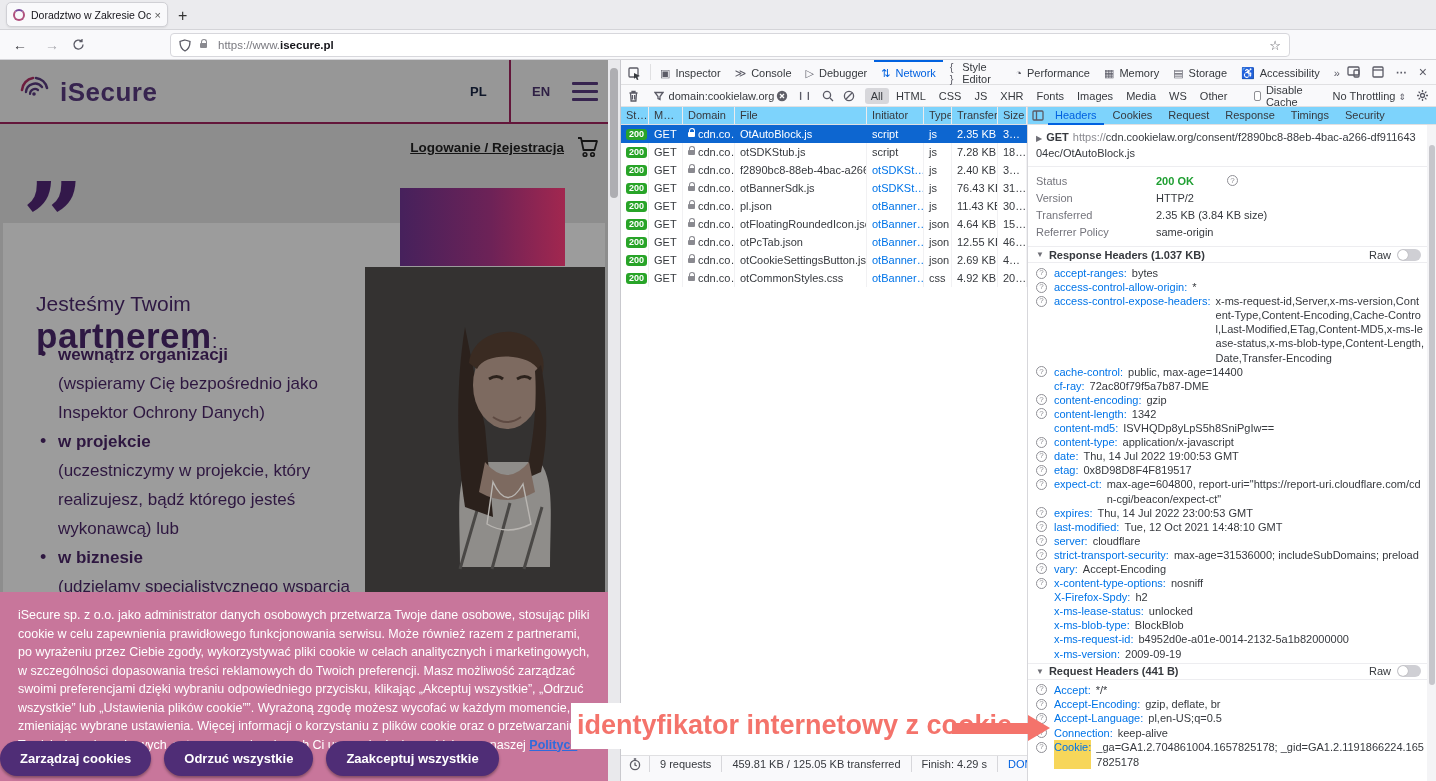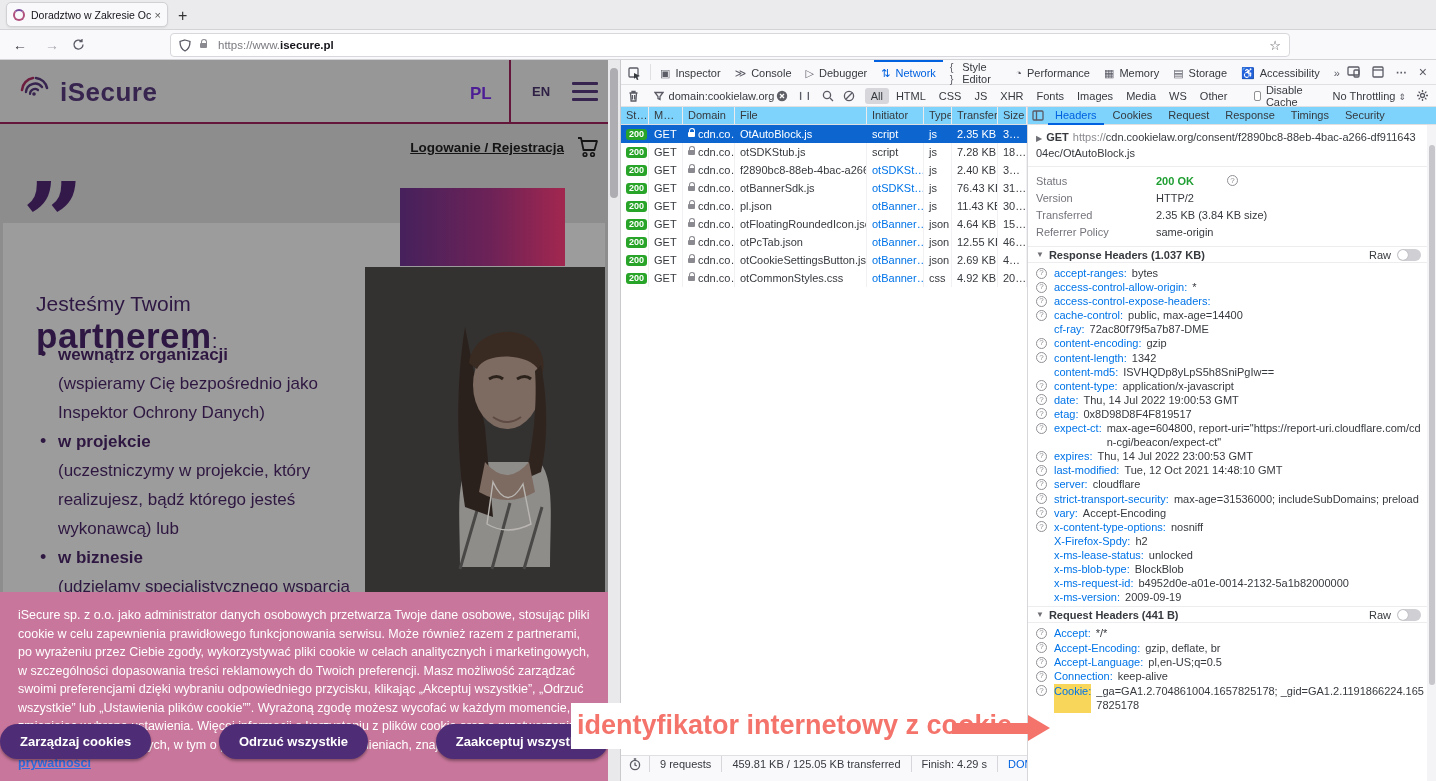--- a/index.html
+++ b/index.html
@@ -29,21 +29,21 @@
   .urltext b { color:#15141a; font-weight:bold; }
   .url-star { margin-left:auto; font-size:13px; color:#55555c; }
   .chrome-icons { position:absolute; right:8px; top:33px; display:flex; gap:16px; align-items:center; }
 
   
   .site { position:absolute; left:0; top:60px; width:608px; height:775px; background:#8d8d8d; overflow:hidden; }
   .site-header { position:absolute; left:0; top:0; width:608px; height:64px; background:#979797;
     border-bottom:2px solid #63163a; }
   .logo { position:absolute; left:16px; top:12px; display:flex; align-items:center; }
   .logo-text { font-size:26px; font-weight:bold; color:#37244f; margin-left:8px; letter-spacing:.5px; }
-  .lang-pl { position:absolute; left:470px; top:24px; font-size:17px; font-weight:bold; color:#4c1d95; }
+  .lang-pl { position:absolute; left:470px; top:24px; font-size:13px; font-weight:bold; color:#0f172a; }
   .lang-en { position:absolute; left:532px; top:24px; font-size:13px; font-weight:bold; color:#2f2045; }
   .lang-div { position:absolute; left:509px; top:0; width:2px; height:62px; background:#63163a; }
   .burger { position:absolute; left:572px; top:22px; width:26px; }
   .burger div { height:3px; background:#37244f; margin-bottom:5px; border-radius:1px; }
   .subbar { position:absolute; left:0; top:66px; width:608px; height:40px; }
   .login-link { position:absolute; right:44px; top:14px; font-size:13.5px; color:#141414;
     text-decoration:underline; font-weight:bold; }
   .cart { position:absolute; right:8px; top:10px; }
 
   .content-card { position:absolute; left:3px; top:163px; width:602px; height:369px; background:#9c9c9c; }
@@ -57,21 +57,21 @@
   .h-normal { font-size:21px; }
   .h-big { font-size:35px; font-weight:bold; letter-spacing:.5px; }
   .bullets { position:absolute; left:40px; top:280px; width:322px; list-style:none; }
   .bullets li { position:relative; padding-left:18px; font-size:17px; line-height:29px; color:#2e1740; }
   .bullets li::before { content:"•"; position:absolute; left:0; top:0; color:#2e1740; font-size:18px; }
   .bullets .bb { font-weight:bold; }
 
   .cookie-banner { position:absolute; left:0; top:532px; width:608px; height:189px; background:#c8769b; }
   .cb-text { padding:14px 18px 0 18px; font-size:12.5px; line-height:18.5px; color:#ffffff; }
   .cb-link { color:#2f6bdb; font-weight:bold; text-decoration:underline; }
-  .cb-buttons { position:absolute; left:0; top:132px; width:608px; display:flex; justify-content:space-between; gap:13px; }
+  .cb-buttons { position:absolute; left:0; top:149px; width:608px; display:flex; justify-content:flex-start; gap:13px; }
   .cb-btn { background:#4f2d76; color:#fff; font-size:13px; font-weight:bold; border:none;
     border-radius:19px; padding:10px 20px; box-shadow:0 2px 3px rgba(0,0,0,.35); white-space:nowrap; }
 
   .page-scrollbar { position:absolute; left:608px; top:60px; width:12px; height:721px; background:#e9e9ec; }
   .page-thumb { position:absolute; left:2px; top:8px; width:8px; height:130px; background:#aeaeb2; border-radius:4px; }
 
   
   .devtools { position:absolute; left:620px; top:60px; width:816px; height:721px; background:#fff;
     border-left:1px solid #c9c9ce; font-size:11px; color:#36393e; }
   .dt-toolbar { position:absolute; left:0; top:0; width:816px; height:25px; background:#f9f9fb;
@@ -638,20 +638,21 @@
           <span class="hval">bytes</span>
         </div>
           <div class="hrow">
           <span class="qdot">?</span>
           <span class="hname">access-control-allow-origin</span>
           <span class="hval">*</span>
         </div>
           <div class="hrow">
           <span class="qdot">?</span>
           <span class="hname">access-control-expose-headers</span>
+          <span class="hval">x-ms-request-id,Server,x-ms-version,Content-Type,Content-Encoding,Cache-Control,Last-Modified,ETag,Content-MD5,x-ms-lease-status,x-ms-blob-type,Content-Length,Date,Transfer-Encoding</span>
         </div>
           <div class="hrow">
           <span class="qdot">?</span>
           <span class="hname">cache-control</span>
           <span class="hval">public, max-age=14400</span>
         </div>
           <div class="hrow noq">
           <span class="qdot">?</span>
           <span class="hname">cf-ray</span>
           <span class="hval">72ac80f79f5a7b87-DME</span>

